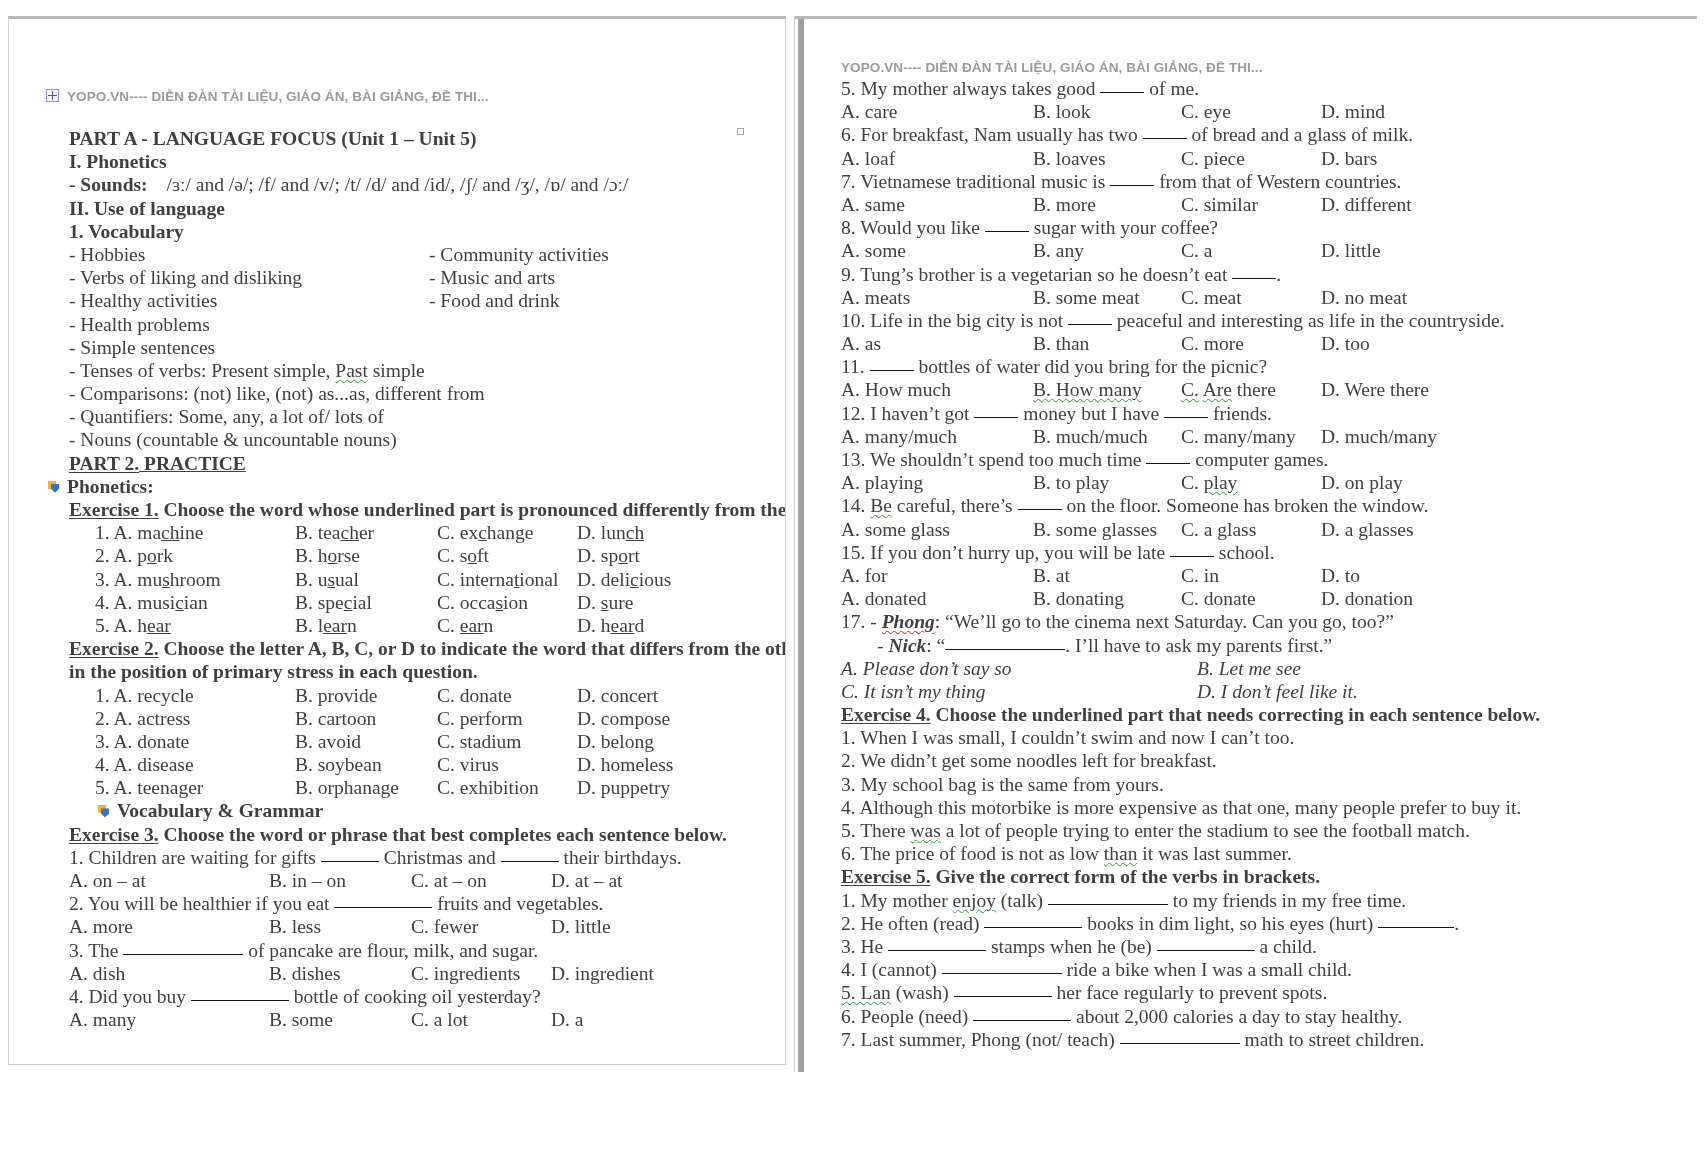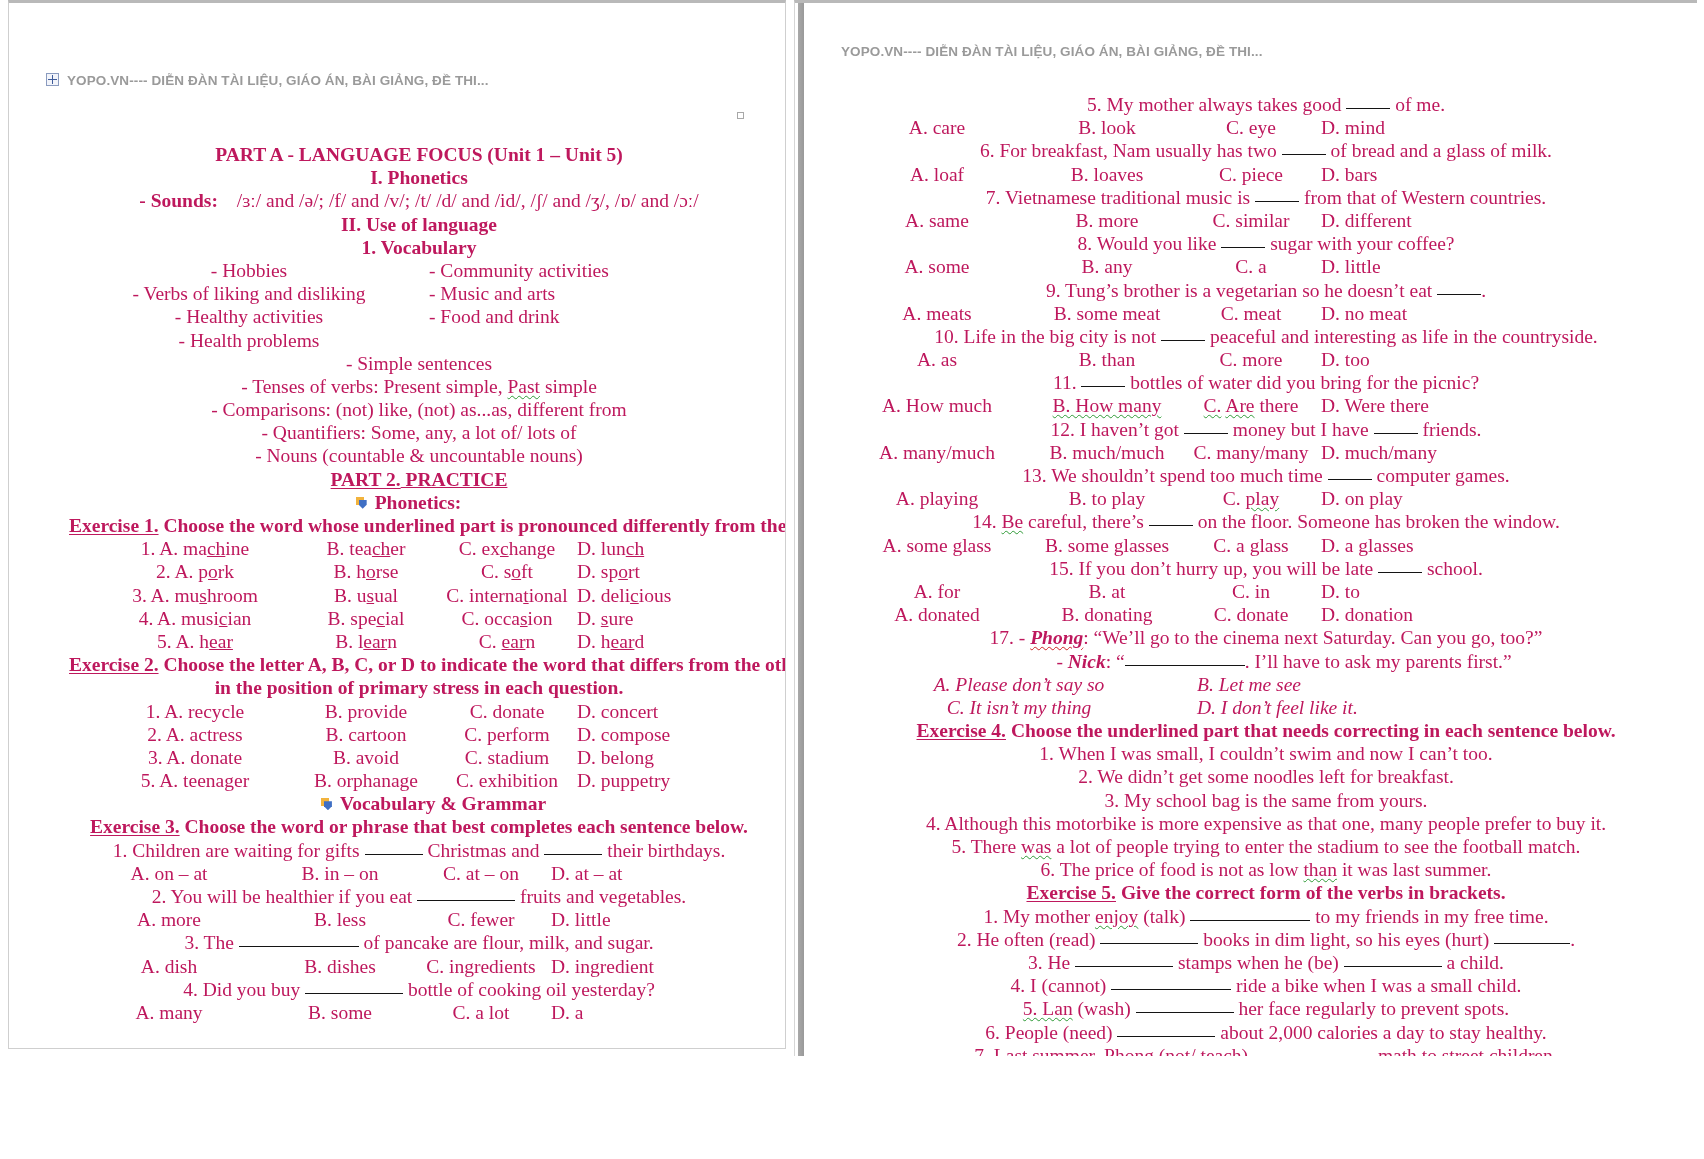--- a/index.html
+++ b/index.html
@@ -11,24 +11,23 @@
     width: 1704px;
     height: 1159px;
     position: relative;
     overflow: hidden;
     font-family: "Liberation Serif", serif;
   }
 
   
   .page {
     position: absolute;
-    top: 0;
+    top: 16px;
     background: #ffffff;
     overflow: hidden;
-    text-align: center;
   }
   #page-left {
     left: 8px;
     width: 776px;
     height: 1045px;
     border: 1px solid #cfcfcf;
     border-top: 3px solid #b9b9b9;
   }
   #page-right {
     left: 794px;
@@ -91,22 +90,21 @@
     width: 5px; height: 5px;
     border: 1px solid #a8a8a8;
     background: #fff;
   }
 
   
   .doc {
     position: absolute;
     font-size: 19.5px;
     line-height: 23.2px;
-    color: #be185d;
-    margin-top: 32px;
+    color: #404040;
   }
   #page-left .doc { left: 60px; top: 108px; width: 700px; }
   #page-right .doc { left: 840px; top: 58px; width: 0; }
 
   .line { white-space: nowrap; height: 23.2px; }
   .b { font-weight: bold; }
   .u { text-decoration: underline; }
   .bi { font-weight: bold; font-style: italic; }
 
   
@@ -296,20 +294,26 @@
         <span class="o3">C. perform</span>
         <span class="o4">D. compose</span>
       </div>
       <div class="opts indent">
         <span class="o1"><span>3.</span> <span>A. donate</span></span>
         <span class="o2">B. avoid</span>
         <span class="o3">C. stadium</span>
         <span class="o4">D. belong</span>
       </div>
       <div class="opts indent">
+        <span class="o1"><span>4.</span> <span>A. disease</span></span>
+        <span class="o2">B. soybean</span>
+        <span class="o3">C. virus</span>
+        <span class="o4">D. homeless</span>
+      </div>
+      <div class="opts indent">
         <span class="o1"><span>5.</span> <span>A. teenager</span></span>
         <span class="o2">B. orphanage</span>
         <span class="o3">C. exhibition</span>
         <span class="o4">D. puppetry</span>
       </div>
 
       <div class="line" style="padding-left:28px">
         <span class="wbullet"></span><span class="b">Vocabulary &amp; Grammar</span>
       </div>
 

